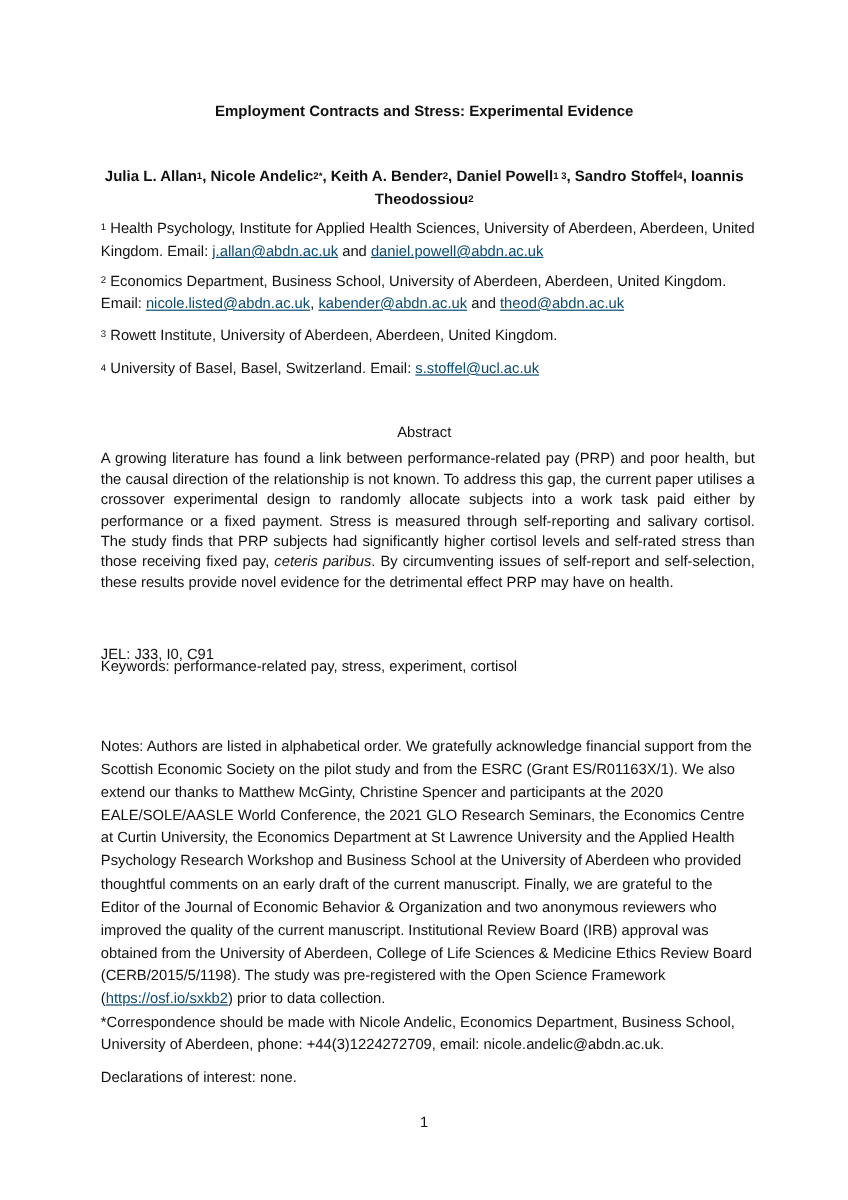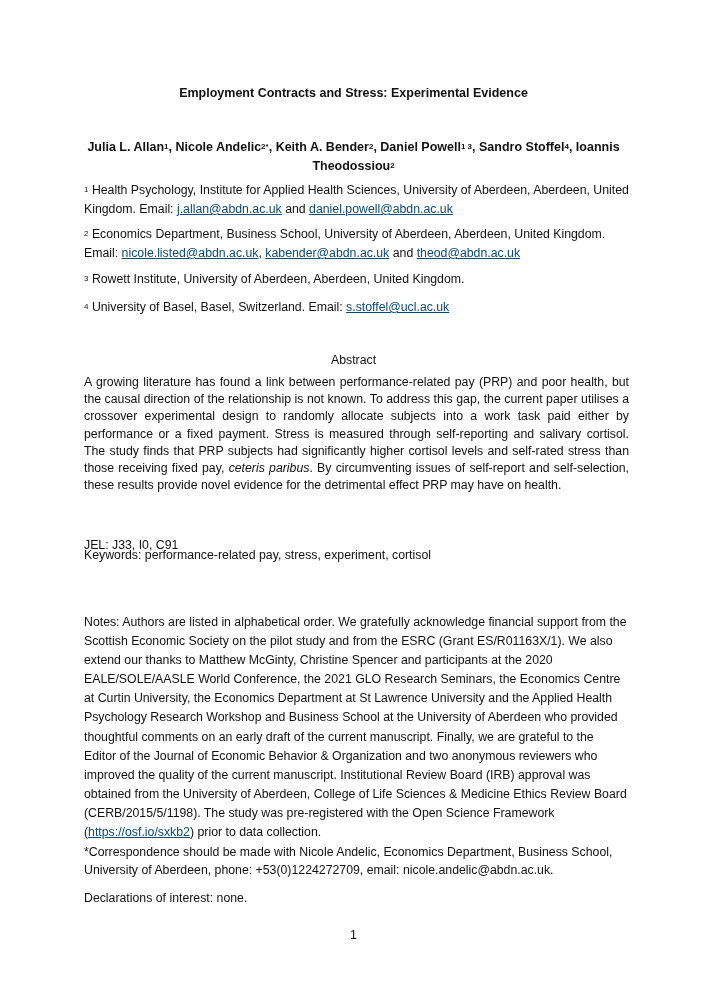--- a/index.html
+++ b/index.html
@@ -63,18 +63,18 @@
 
   <div class="abs center abstract-title">Abstract</div>
 
   <div class="abs abstract"><span>A growing literature has found a link between performance-related pay (PRP) and poor health, but the causal direction of the relationship is not known. To address this gap, the current paper utilises a crossover experimental design to randomly allocate subjects into a work task paid either by performance or a fixed payment. Stress is measured through self-reporting and salivary cortisol. The study finds that PRP subjects had significantly higher cortisol levels and self-rated stress than those receiving fixed pay, </span><em>ceteris paribus</em><span>. By circumventing issues of self-report and self-selection, these results provide novel evidence for the detrimental effect PRP may have on health.</span></div>
 
   <div class="abs jel">JEL: J33, I0, C91</div>
   <div class="abs kw">Keywords: performance-related pay, stress, experiment, cortisol</div>
 
   <div class="abs notes"><span>Notes:  Authors are listed in alphabetical order. We gratefully acknowledge financial support from the Scottish Economic Society on the pilot study and from the ESRC (Grant ES/R01163X/1). We also extend our thanks to Matthew McGinty, Christine Spencer and participants at the 2020 EALE/SOLE/AASLE World Conference, the 2021 GLO Research Seminars, the Economics Centre at Curtin University, the Economics Department at St Lawrence University and the Applied Health Psychology Research Workshop and Business School at the University of Aberdeen who provided thoughtful comments on an early draft of the current manuscript. Finally, we are grateful to the Editor of the Journal of Economic Behavior &amp; Organization and two anonymous reviewers who improved the quality of the current manuscript. Institutional Review Board (IRB) approval was obtained from the University of Aberdeen, College of Life Sciences &amp; Medicine Ethics Review Board (CERB/2015/5/1198). The study was pre-registered with the Open Science Framework (</span><a class="link">https://osf.io/sxkb2</a><span>) prior to data collection.</span></div>
 
-  <div class="abs corr">*Correspondence should be made with Nicole Andelic, Economics Department, Business School, University of Aberdeen, phone: +53(0)1224272709, email: nicole.andelic@abdn.ac.uk.</div>
+  <div class="abs corr">*Correspondence should be made with Nicole Andelic, Economics Department, Business School, University of Aberdeen, phone: +44(3)1224272709, email: nicole.andelic@abdn.ac.uk.</div>
 
   <div class="abs decl">Declarations of interest: none.</div>
 
   <div class="abs center pagenum">1</div>
 </div>
 
 </body></html>

